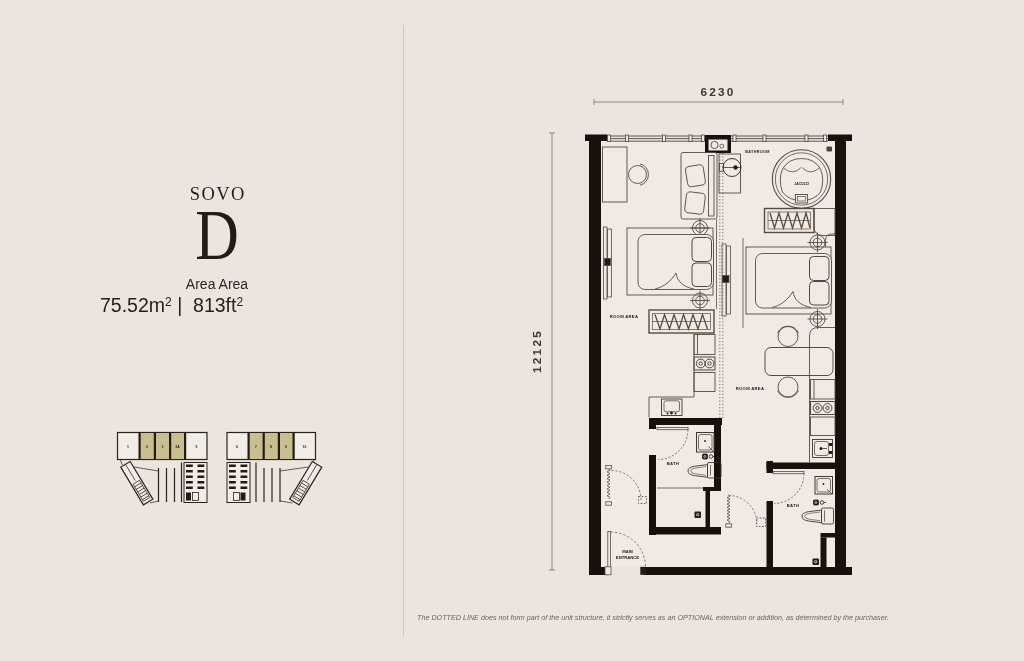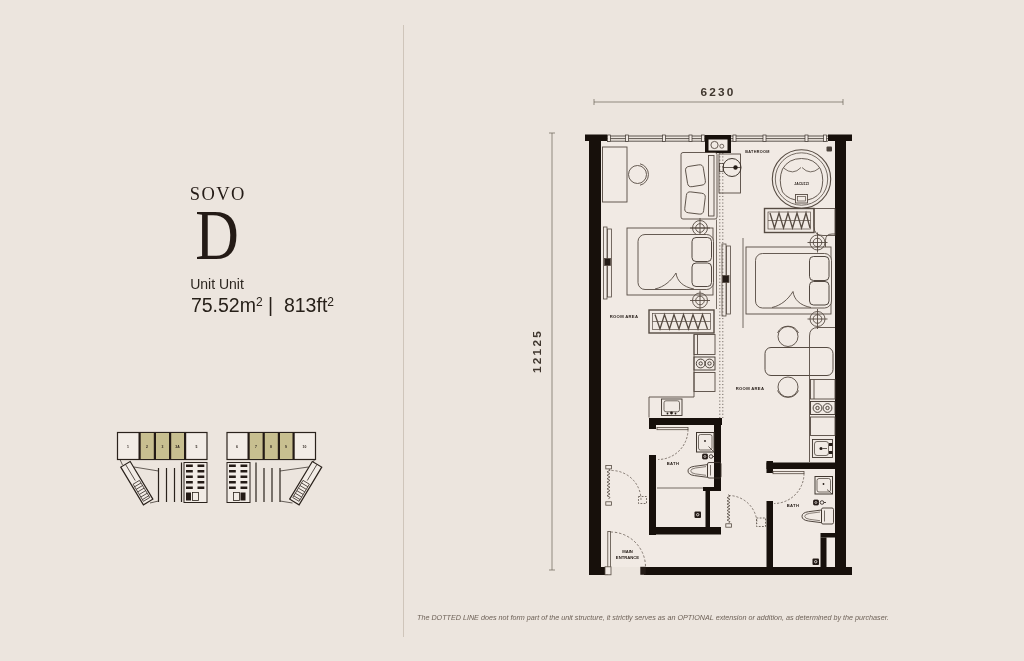--- a/index.html
+++ b/index.html
@@ -7,23 +7,23 @@
        font-family:"Liberation Sans", sans-serif;}
   .abs{position:absolute;}
 </style>
 </head>
 <body>
 
 <div class="abs" style="left:100px;top:185px;width:234px;text-align:center;color:#241b16;font-family:'Liberation Serif',serif;font-size:18.5px;letter-spacing:1.4px;line-height:18px;text-indent:1.4px;">SOVO</div>
 
 <div class="abs" style="left:100px;top:206px;width:234px;text-align:center;color:#241b16;font-family:'Liberation Serif',serif;font-size:71px;line-height:58px;transform:scaleX(0.85);">D</div>
 
-<div class="abs" style="left:100px;top:278px;width:234px;text-align:center;font-size:14px;line-height:13.5px;color:#2c2620;">Unit Unit</div>
-
-<div class="abs" style="left:100px;top:292px;width:234px;text-align:right;font-size:19.5px;line-height:20px;color:#272019;">75.52m<span style="font-size:12px;vertical-align:5.5px;">2</span>&nbsp;|&nbsp; 813ft<span style="font-size:12px;vertical-align:5.5px;">2</span></div>
+<div class="abs" style="left:100px;top:278px;width:234px;text-align:center;font-size:14px;line-height:13.5px;color:#2c2620;">Area Area</div>
+
+<div class="abs" style="left:100px;top:292px;width:234px;text-align:left;font-size:19.5px;line-height:20px;color:#272019;">75.52m<span style="font-size:12px;vertical-align:5.5px;">2</span>&nbsp;|&nbsp; 813ft<span style="font-size:12px;vertical-align:5.5px;">2</span></div>
 
 <div class="abs" style="left:403px;top:25px;width:1px;height:612px;background:#cfc5ba;"></div>
 
 <div class="abs" style="left:417px;top:613px;width:560px;font-size:7.2px;font-style:italic;color:#6e6258;">The DOTTED LINE does not form part of the unit structure, it strictly serves as an OPTIONAL extension or addition, as determined by the purchaser.</div>
 
 <svg class="abs" style="left:0;top:0;" width="1024" height="661" viewBox="0 0 1024 661">
 
   <g id="keyplan-left" fill="none">
 
     <rect x="117.5" y="432.5" width="89.5" height="27" fill="#f2ece6" stroke="#2a221c" stroke-width="1.2"></rect>

